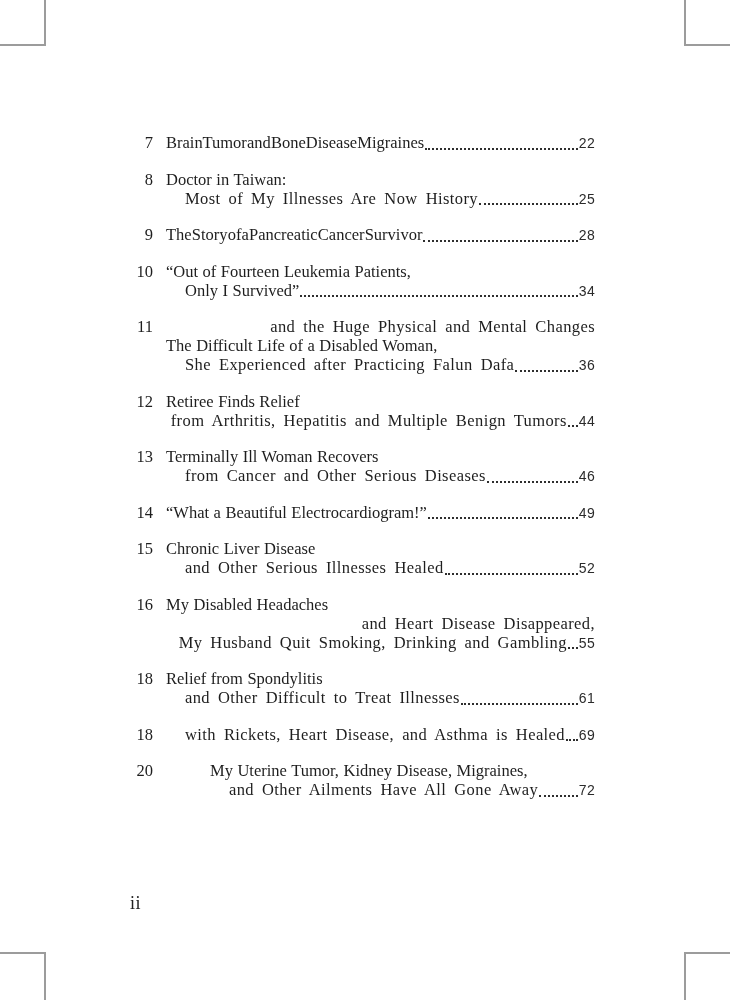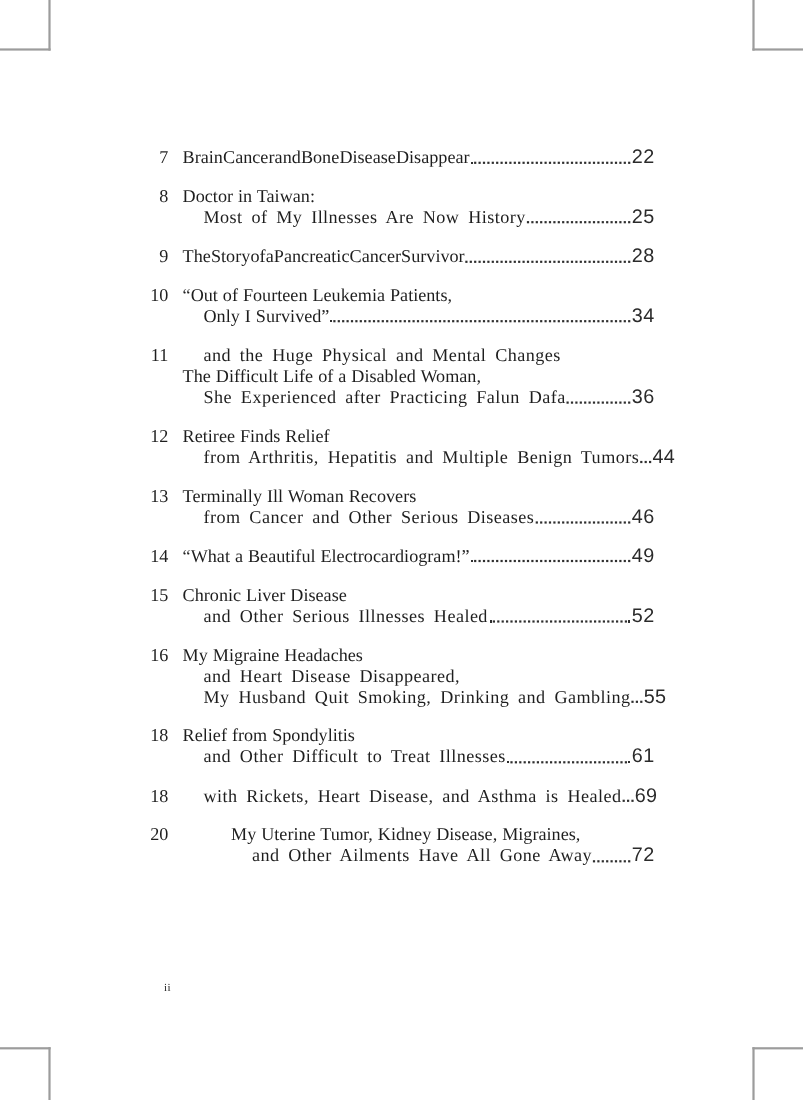--- a/index.html
+++ b/index.html
@@ -51,67 +51,67 @@
   .lines {
     flex: 1 1 auto;
     margin-left: 13px;
     min-width: 0;
   }
   .line {
     display: flex;
     align-items: baseline;
     white-space: nowrap;
   }
-  .line.indent { padding-left: 19px; }
+  .line.indent { padding-left: 19px; justify-content: flex-end; }
   .title { white-space: nowrap; }
   .ws-tight  { word-spacing: -4px; }
   .ws-normal { word-spacing: 0.4px; }
   .ws-wide   { word-spacing: 3.5px; letter-spacing: 0.4px; }
   .leader {
     flex: 1 1 auto;
     min-width: 10px;
     align-self: flex-end;
     border-bottom: 2px dotted #2e2e2e;
     margin: 0 1px 3.5px 1px;
     height: 0;
   }
   .pg {
     font-family: "Liberation Sans", sans-serif;
-    font-size: 18px;
+    font-size: 14px;
     letter-spacing: 0.3px;
     color: #2b2b2b;
     white-space: nowrap;
   }
 
   
   .folio {
     position: absolute;
-    left: 149px;
+    left: 130px;
     top: 893px;
-    font-size: 10px;
+    font-size: 18px;
     letter-spacing: 0.5px;
     color: #222222;
   }
 </style>
 </head>
 <body>
 
 <div class="page">
 
   <div class="crop tl"></div>
   <div class="crop tr"></div>
   <div class="crop bl"></div>
   <div class="crop br"></div>
 
   <div class="toc" id="toc-list">
   <div class="entry">
     <div class="num">7</div>
     <div class="lines">
   <div class="line">
-    <span class="title ws-tight">Brain Cancer and Bone Disease Disappear</span>
+    <span class="title ws-tight">Brain Tumor and Bone Disease Migraines</span>
 
   <span class="leader"></span>
   <span class="pg">22</span>
 </div>
 </div>
   </div>
 
   <div class="entry">
     <div class="num">8</div>
     <div class="lines">
@@ -233,21 +233,21 @@
   <span class="leader"></span>
   <span class="pg">52</span>
 </div>
 </div>
   </div>
 
   <div class="entry">
     <div class="num">16</div>
     <div class="lines">
   <div class="line">
-    <span class="title ws-normal">My Migraine Headaches</span>
+    <span class="title ws-normal">My Disabled Headaches</span>
   </div>
 
   <div class="line indent">
     <span class="title ws-wide">and Heart Disease Disappeared,</span>
   </div>
 
   <div class="line indent">
     <span class="title ws-wide">My Husband Quit Smoking, Drinking and Gambling</span>
 
   <span class="leader"></span>

